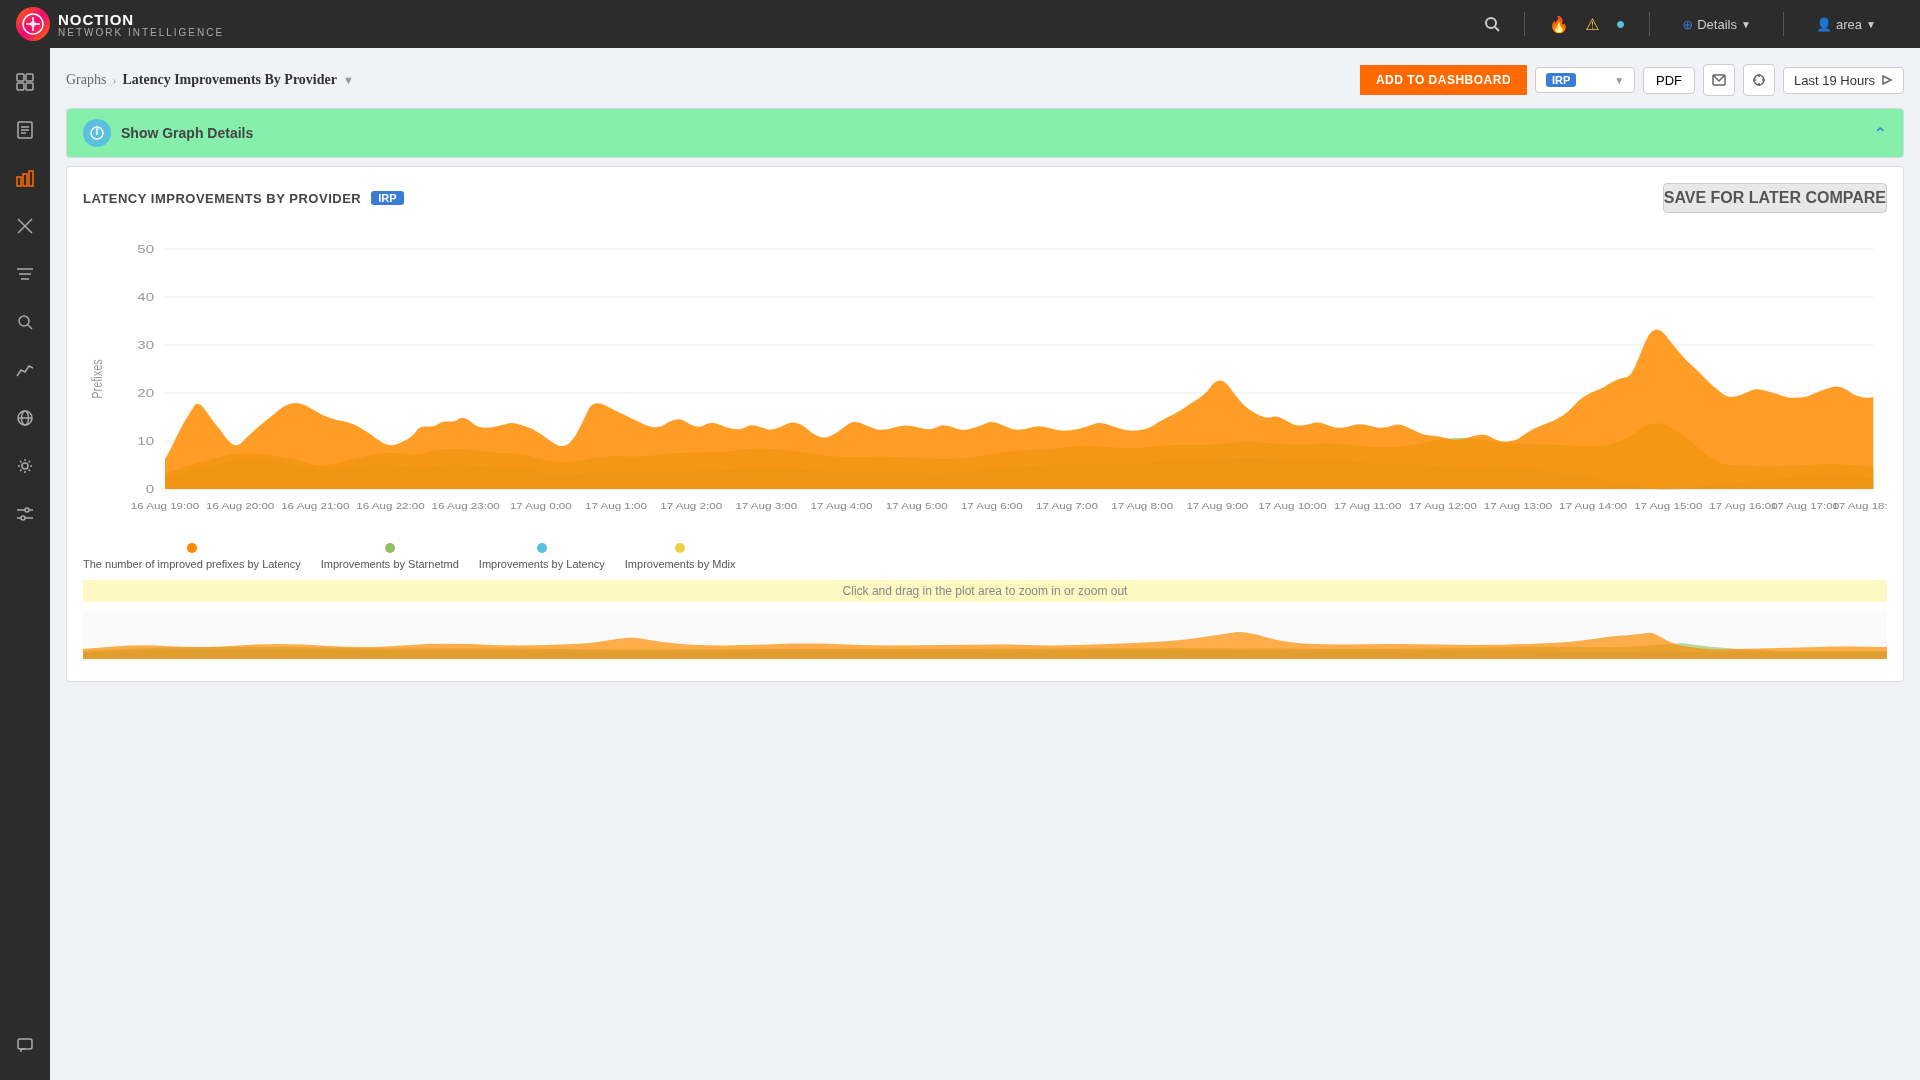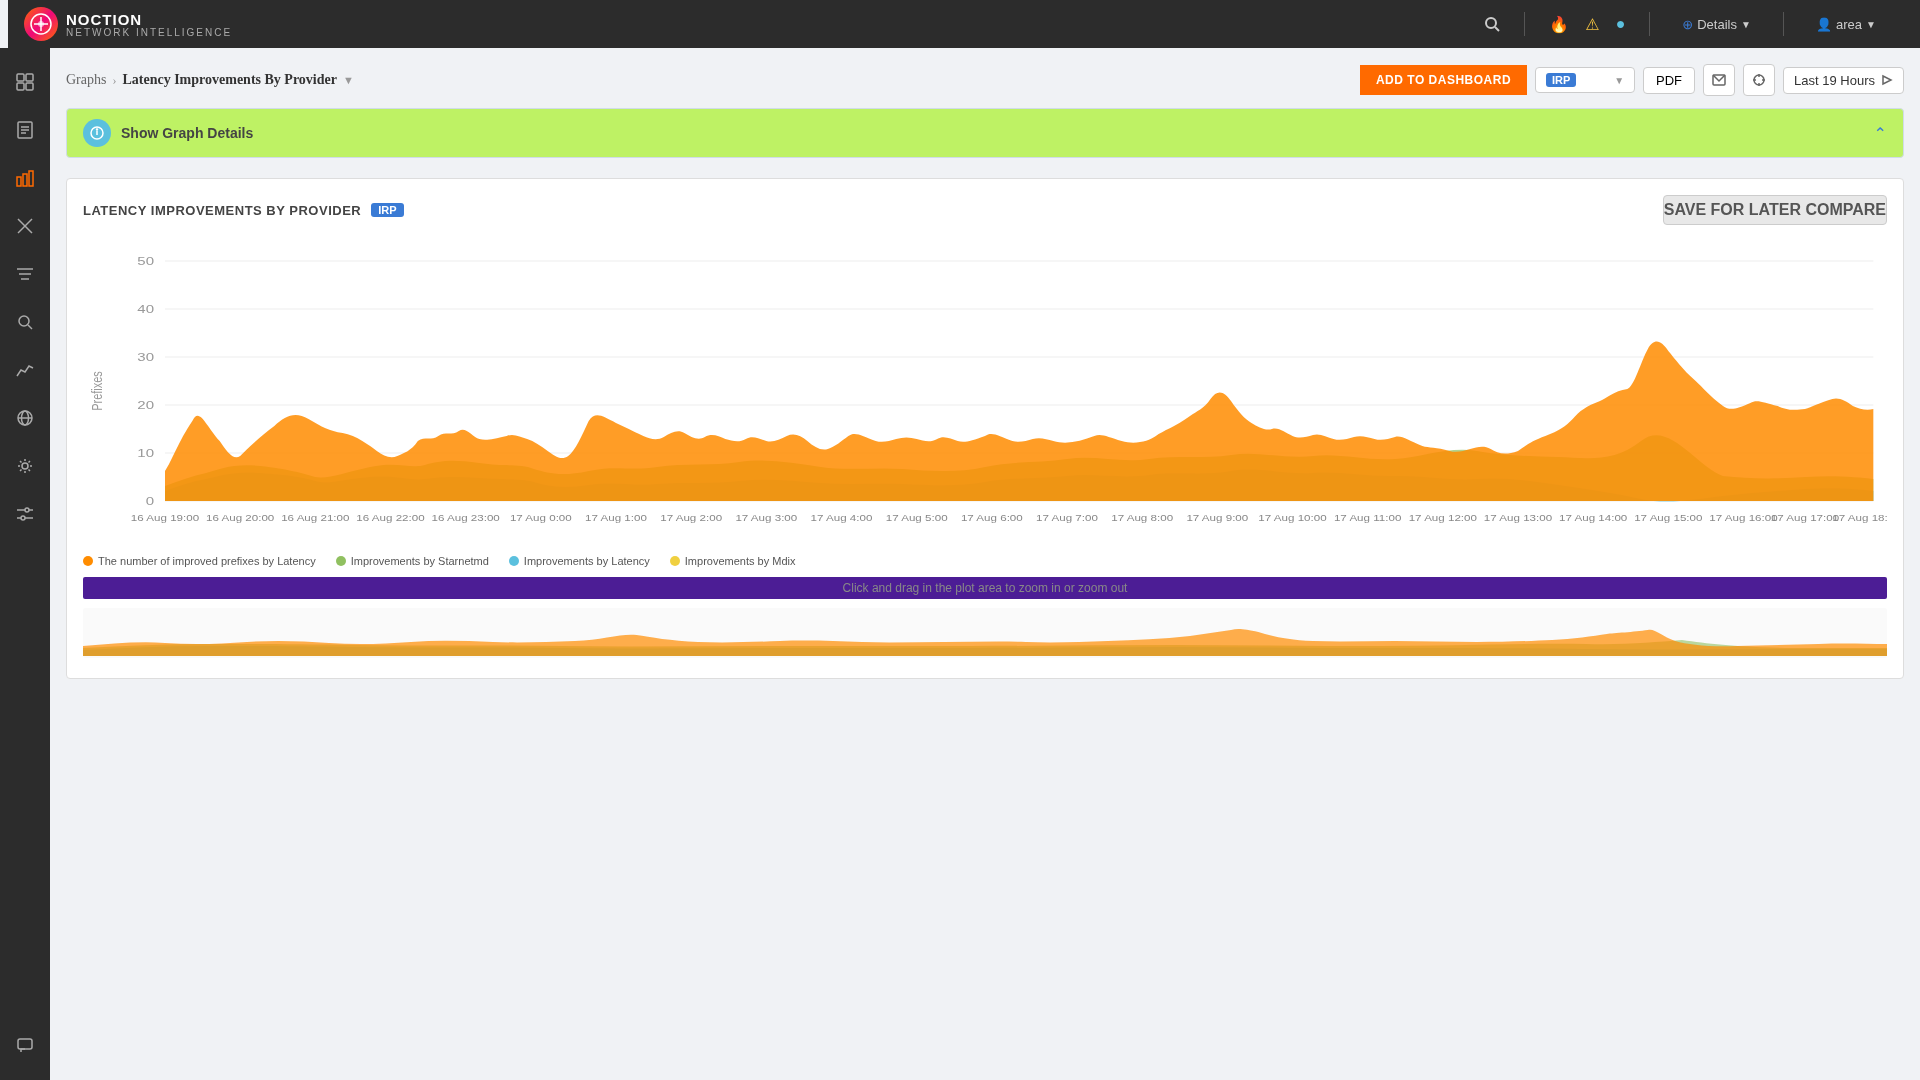--- a/index.html
+++ b/index.html
@@ -6,21 +6,21 @@
     body { font-family: 'Segoe UI', Arial, sans-serif; background: #f0f2f5; color: #333; overflow-x: hidden; }
 
     
     .topnav {
       background: #2c2c2c;
       height: 48px;
       display: flex;
       align-items: center;
       padding: 0 16px;
       position: fixed;
-      top: 0; left: 8px; right: 0;
+      top: 0; left: 0; right: 0;
       z-index: 100;
     }
     .topnav-logo {
       display: flex;
       align-items: center;
       gap: 8px;
       margin-right: auto;
     }
     .logo-circle {
       width: 34px; height: 34px;
@@ -163,24 +163,24 @@
       border-radius: 4px;
       padding: 5px 10px;
       font-size: 13px;
       cursor: pointer;
       display: flex; align-items: center; gap: 6px;
       color: #333;
     }
 
     
     .graph-details-panel {
-      background: #bef264;
+      background: #86efac;
       border: 1px solid #d0dce8;
       border-radius: 4px;
-      margin-bottom: 20px;
+      margin-bottom: 8px;
       padding: 0;
       overflow: hidden;
     }
     .graph-details-header {
       display: flex;
       align-items: center;
       justify-content: space-between;
       padding: 10px 16px;
       cursor: pointer;
     }
@@ -260,32 +260,33 @@
       align-items: center;
       gap: 20px;
       margin: 10px 0;
       font-size: 11px;
       color: #555;
     }
     .legend-item {
       display: flex;
       align-items: center;
       gap: 5px;
+      flex-direction: column;
     }
     .legend-dot {
       width: 10px; height: 10px;
       border-radius: 50%;
     }
 
     .zoom-hint {
       text-align: center;
       font-size: 12px;
       color: #888;
       margin: 8px 0 9px;
-      background: #4c1d95;
+      background: #fef9c3;
       padding: 4px;
       border-radius: 2px;
     }
 
     .mini-chart-wrapper {
       width: 100%;
       margin-top: 4px;
     }
   </style>
 </head>

